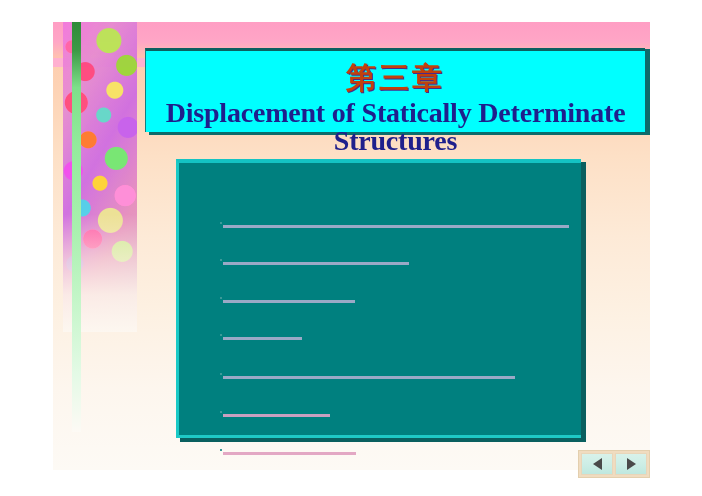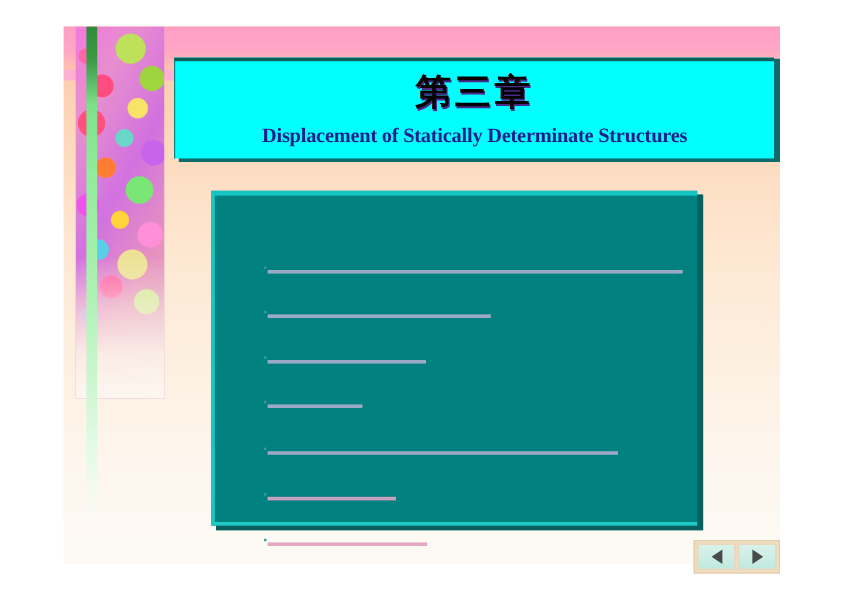--- a/index.html
+++ b/index.html
@@ -143,29 +143,29 @@
     border-left: 1px solid #14807f;
     box-sizing: border-box;
     text-align: center;
   }
   #title-cn {
     margin: 6px 0 0 0;
     font-family: "DejaVu Sans", sans-serif;
     font-weight: bold;
     font-size: 30px;
     line-height: 42px;
-    color: #000000;
+    color: #c2410c;
     letter-spacing: 3px;
     text-shadow: 1px 1px 0 #4a2a8a;
   }
   #title-en {
     margin: 0;
     font-family: "Liberation Serif", serif;
     font-weight: bold;
-    font-size: 17px;
+    font-size: 28px;
     line-height: 28px;
     color: #1f1f8c;
     letter-spacing: -0.2px;
   }
 
   
   #content-shadow {
     position: absolute;
     left: 127px;
     top: 140px;

